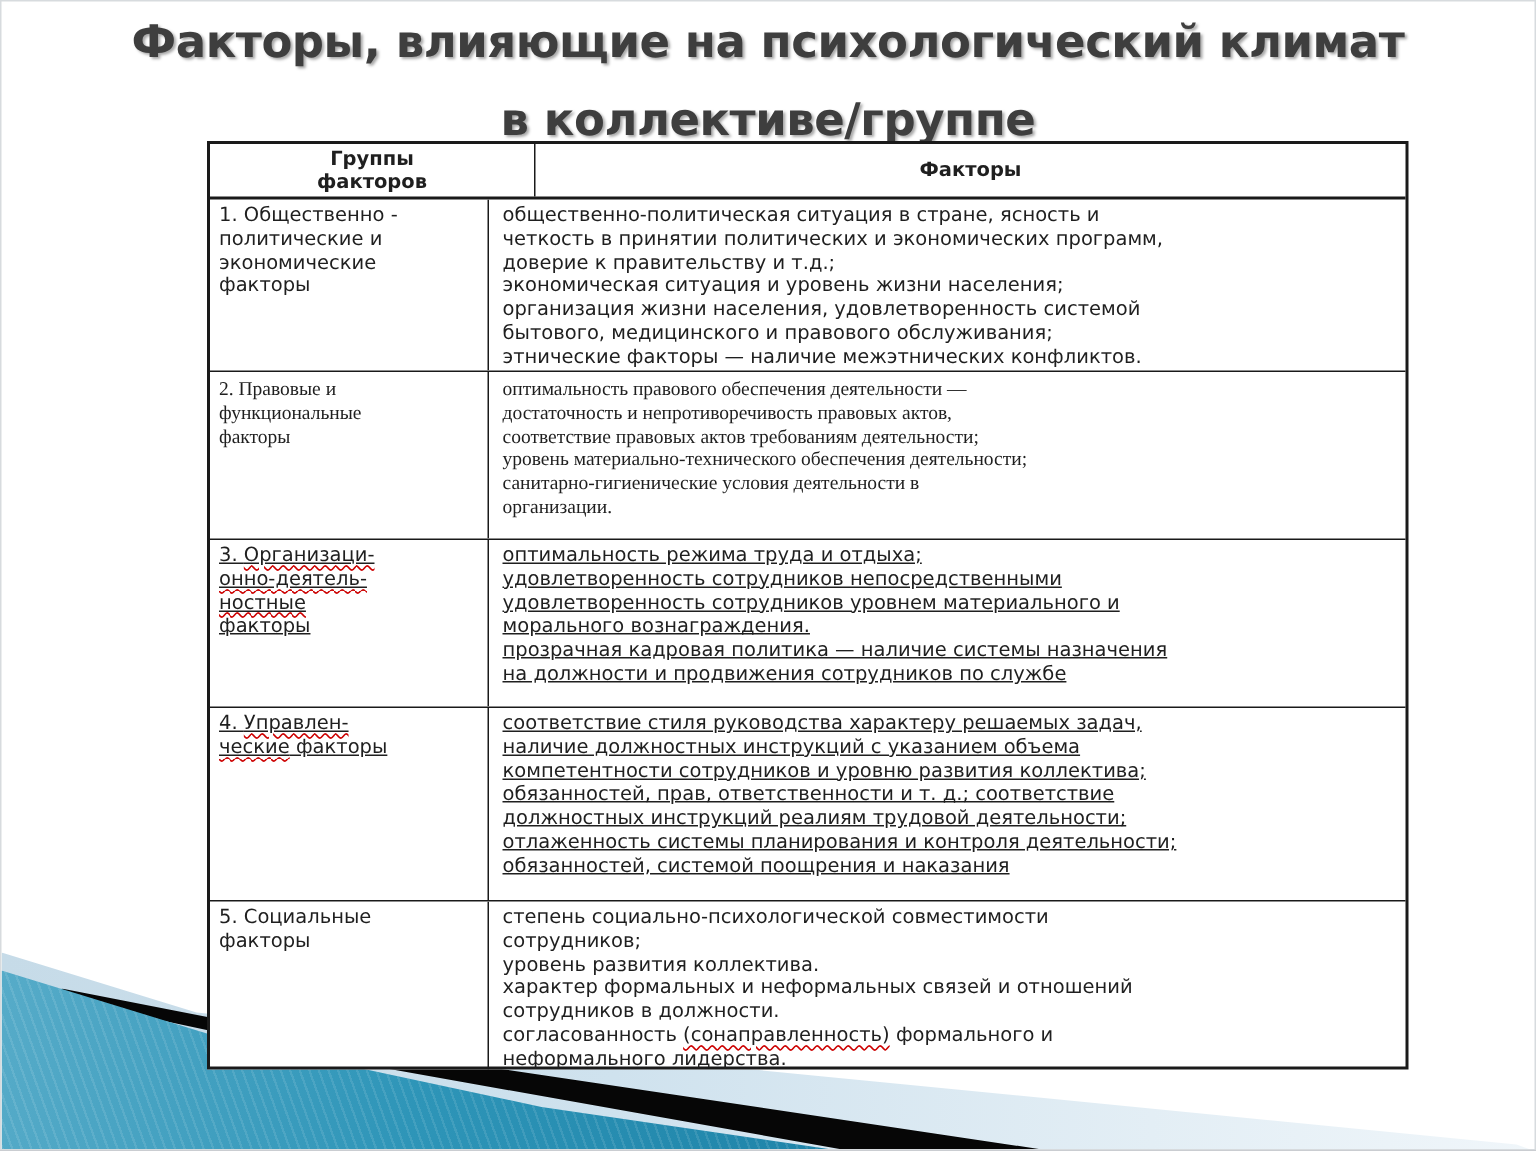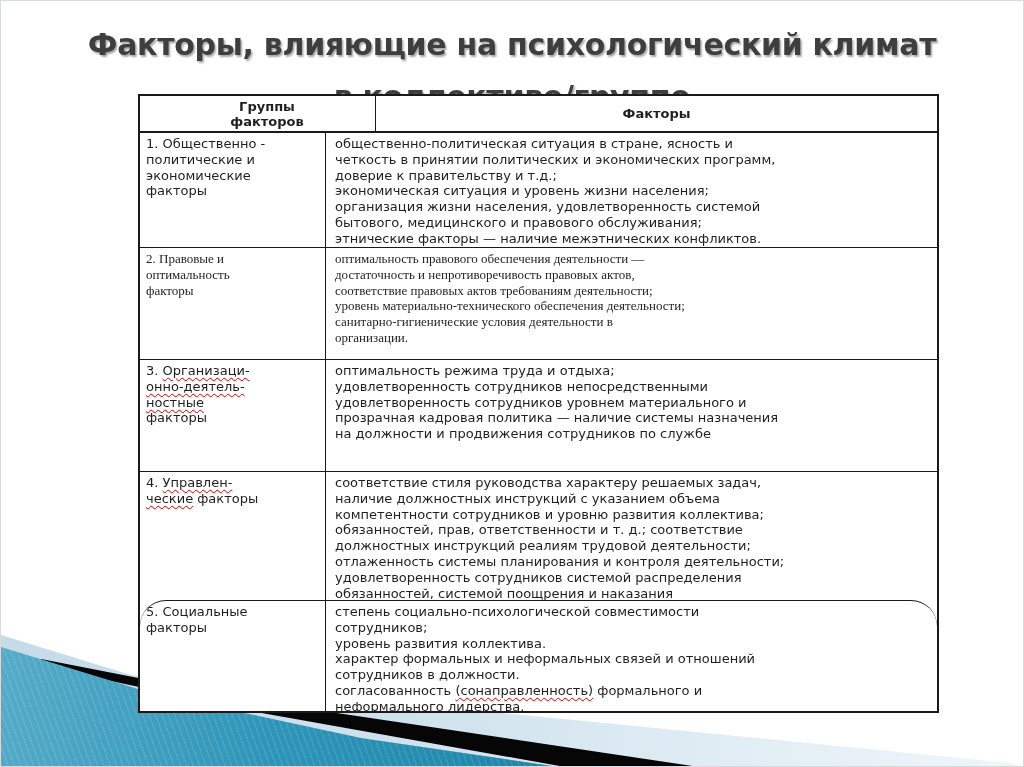--- a/index.html
+++ b/index.html
@@ -21,49 +21,49 @@
     clip-path:polygon(40px 658px,255px 700px,705px 767px,570px 767px,255px 711px,40px 665px);
   }
   .teal-wedge{
     position:absolute;inset:0;
     background:
       repeating-linear-gradient(70deg,rgba(255,255,255,0.10) 0 1.5px,rgba(255,255,255,0) 1.5px 6px),
       linear-gradient(100deg,#66b4cf 0%,#2e95b8 35%,#15799f 75%,#0d6e94 100%);
     clip-path:polygon(0px 646px,150px 692px,360px 737px,565px 767px,0px 767px);
   }
   
-  .title-block{position:absolute;left:0;top:26px;width:100%;text-align:center;z-index:2;}
+  .title-block{position:absolute;left:0;top:10px;width:100%;text-align:center;z-index:2;}
   .title-line1{
     font-size:30px;font-weight:bold;color:#3e3e3e;letter-spacing:-0.3px;
     text-shadow:1.5px 1.5px 2px rgba(0,0,0,0.35);
     white-space:nowrap;
   }
   .title-line2{
     position:absolute;left:0;top:52px;width:100%;text-align:center;
     font-size:30px;font-weight:bold;color:#3e3e3e;letter-spacing:-0.3px;
     text-shadow:1.5px 1.5px 2px rgba(0,0,0,0.35);
     white-space:nowrap;
   }
   
   .table-wrap{
     position:absolute;left:137px;top:93px;width:801px;height:619px;z-index:3;
     background:#ffffff;border:2px solid #1a1a1a;box-sizing:border-box;
     font-size:13px;line-height:15.8px;color:#1f1f1f;
   }
   .thead{display:flex;height:37px;border-bottom:2px solid #1a1a1a;box-sizing:border-box;font-weight:bold;}
   .th{display:flex;align-items:center;justify-content:center;text-align:center;box-sizing:border-box;}
-  .th.col1{width:217px;border-right:1px solid #1a1a1a;white-space:pre-line;line-height:15px;margin-left:19px;}
+  .th.col1{width:217px;border-right:1px solid #1a1a1a;white-space:pre-line;line-height:15px;}
   .th.col2{flex:1;}
   .trow{display:flex;border-top:1px solid #1a1a1a;box-sizing:border-box;overflow:hidden;}
   .trow:first-child{border-top:none;}
   .trow:nth-child(1){height:114px;}
   .trow:nth-child(2){height:112px;font-family:Liberation Serif, serif;}
-  .trow:nth-child(3){height:112px;}
-  .trow:nth-child(4){height:129px;}
-  .trow:nth-child(5){height:113px;border-radius:26px;}
+  .trow:nth-child(3){height:112px;text-decoration:underline;}
+  .trow:nth-child(4){height:129px;text-decoration:underline;}
+  .trow:nth-child(5){height:113px;}
   .cell{box-sizing:border-box;overflow:hidden;padding:3px 6px 0 6px;}
   .group-cell{width:186px;border-right:1px solid #1a1a1a;}
   .factors-cell{flex:1;padding-left:9px;padding-right:24px;}
   .line{white-space:nowrap;}
   .wavy{
     text-decoration-line:underline;
     text-decoration-style:wavy;
     text-decoration-color:#cc0000;
     text-decoration-thickness:1px;
     text-underline-offset:2px;
@@ -105,21 +105,21 @@
             <div class="line"><span>доверие к правительству и т.д.;</span></div>
             <div class="line"><span>экономическая ситуация и уровень жизни населения;</span></div>
             <div class="line"><span>организация жизни населения, удовлетворенность системой</span></div>
             <div class="line"><span>бытового, медицинского и правового обслуживания;</span></div>
             <div class="line"><span>этнические факторы — наличие межэтнических конфликтов.</span></div>
           </div>
         </div>
         <div class="trow">
           <div class="cell group-cell">
             <div class="line"><span>2. Правовые и</span></div>
-            <div class="line"><span>оптимальность</span></div>
+            <div class="line"><span>функциональные</span></div>
             <div class="line"><span>факторы</span></div>
           </div>
           <div class="cell factors-cell">
             <div class="line"><span>оптимальность правового обеспечения деятельности —</span></div>
             <div class="line"><span>достаточность и непротиворечивость правовых актов,</span></div>
             <div class="line"><span>соответствие правовых актов требованиям деятельности;</span></div>
             <div class="line"><span>уровень материально-технического обеспечения деятельности;</span></div>
             <div class="line"><span>санитарно-гигиенические условия деятельности в</span></div>
             <div class="line"><span>организации.</span></div>
           </div>
@@ -128,37 +128,37 @@
           <div class="cell group-cell">
             <div class="line"><span>3. </span><span class="wavy">Организаци-</span></div>
             <div class="line"><span class="wavy">онно-деятель-</span></div>
             <div class="line"><span class="wavy">ностные</span></div>
             <div class="line"><span>факторы</span></div>
           </div>
           <div class="cell factors-cell">
             <div class="line"><span>оптимальность режима труда и отдыха;</span></div>
             <div class="line"><span>удовлетворенность сотрудников непосредственными</span></div>
             <div class="line"><span>удовлетворенность сотрудников уровнем материального и</span></div>
+            <div class="line"><span>морального вознаграждения.</span></div>
             <div class="line"><span>прозрачная кадровая политика — наличие системы назначения</span></div>
             <div class="line"><span>на должности и продвижения сотрудников по службе</span></div>
           </div>
         </div>
         <div class="trow">
           <div class="cell group-cell">
             <div class="line"><span>4. </span><span class="wavy">Управлен-</span></div>
             <div class="line"><span class="wavy">ческие</span><span> факторы</span></div>
           </div>
           <div class="cell factors-cell">
             <div class="line"><span>соответствие стиля руководства характеру решаемых задач,</span></div>
             <div class="line"><span>наличие должностных инструкций с указанием объема</span></div>
             <div class="line"><span>компетентности сотрудников и уровню развития коллектива;</span></div>
             <div class="line"><span>обязанностей, прав, ответственности и т. д.; соответствие</span></div>
             <div class="line"><span>должностных инструкций реалиям трудовой деятельности;</span></div>
             <div class="line"><span>отлаженность системы планирования и контроля деятельности;</span></div>
-            <div class="line"><span>удовлетворенность сотрудников системой распределения</span></div>
             <div class="line"><span>обязанностей, системой поощрения и наказания</span></div>
           </div>
         </div>
         <div class="trow">
           <div class="cell group-cell">
             <div class="line"><span>5. Социальные</span></div>
             <div class="line"><span>факторы</span></div>
           </div>
           <div class="cell factors-cell">
             <div class="line"><span>степень социально-психологической совместимости</span></div>

